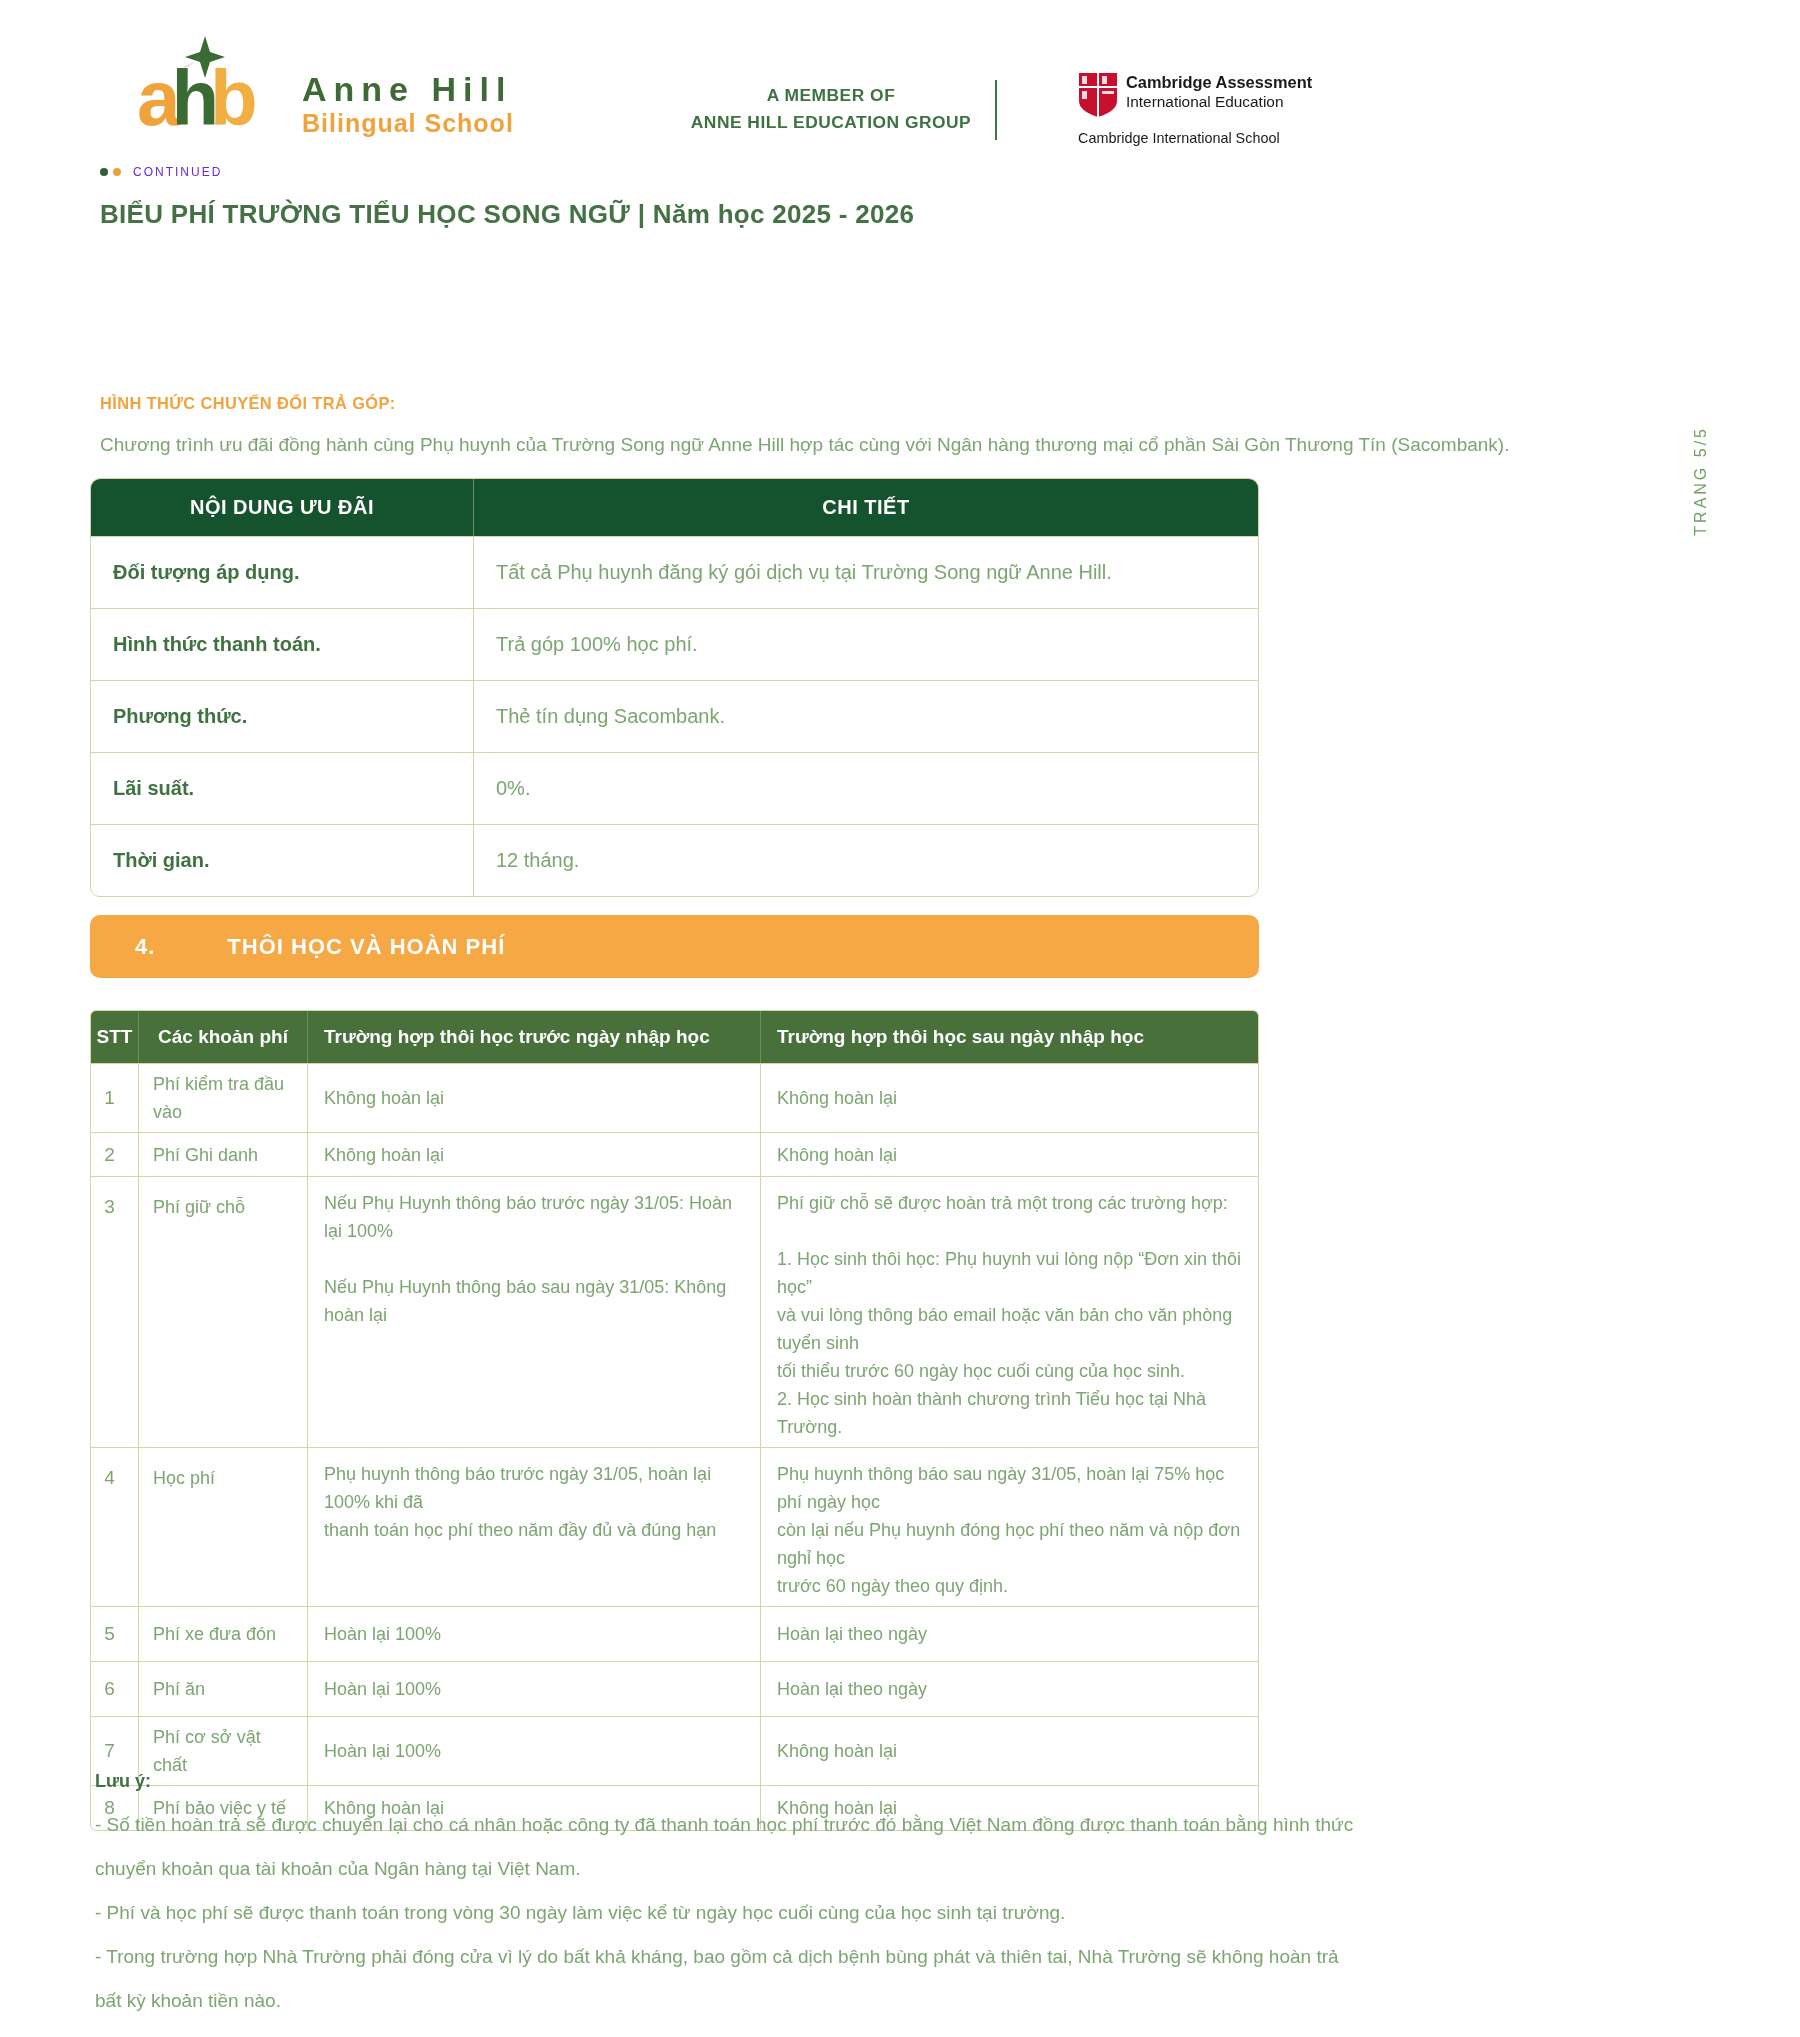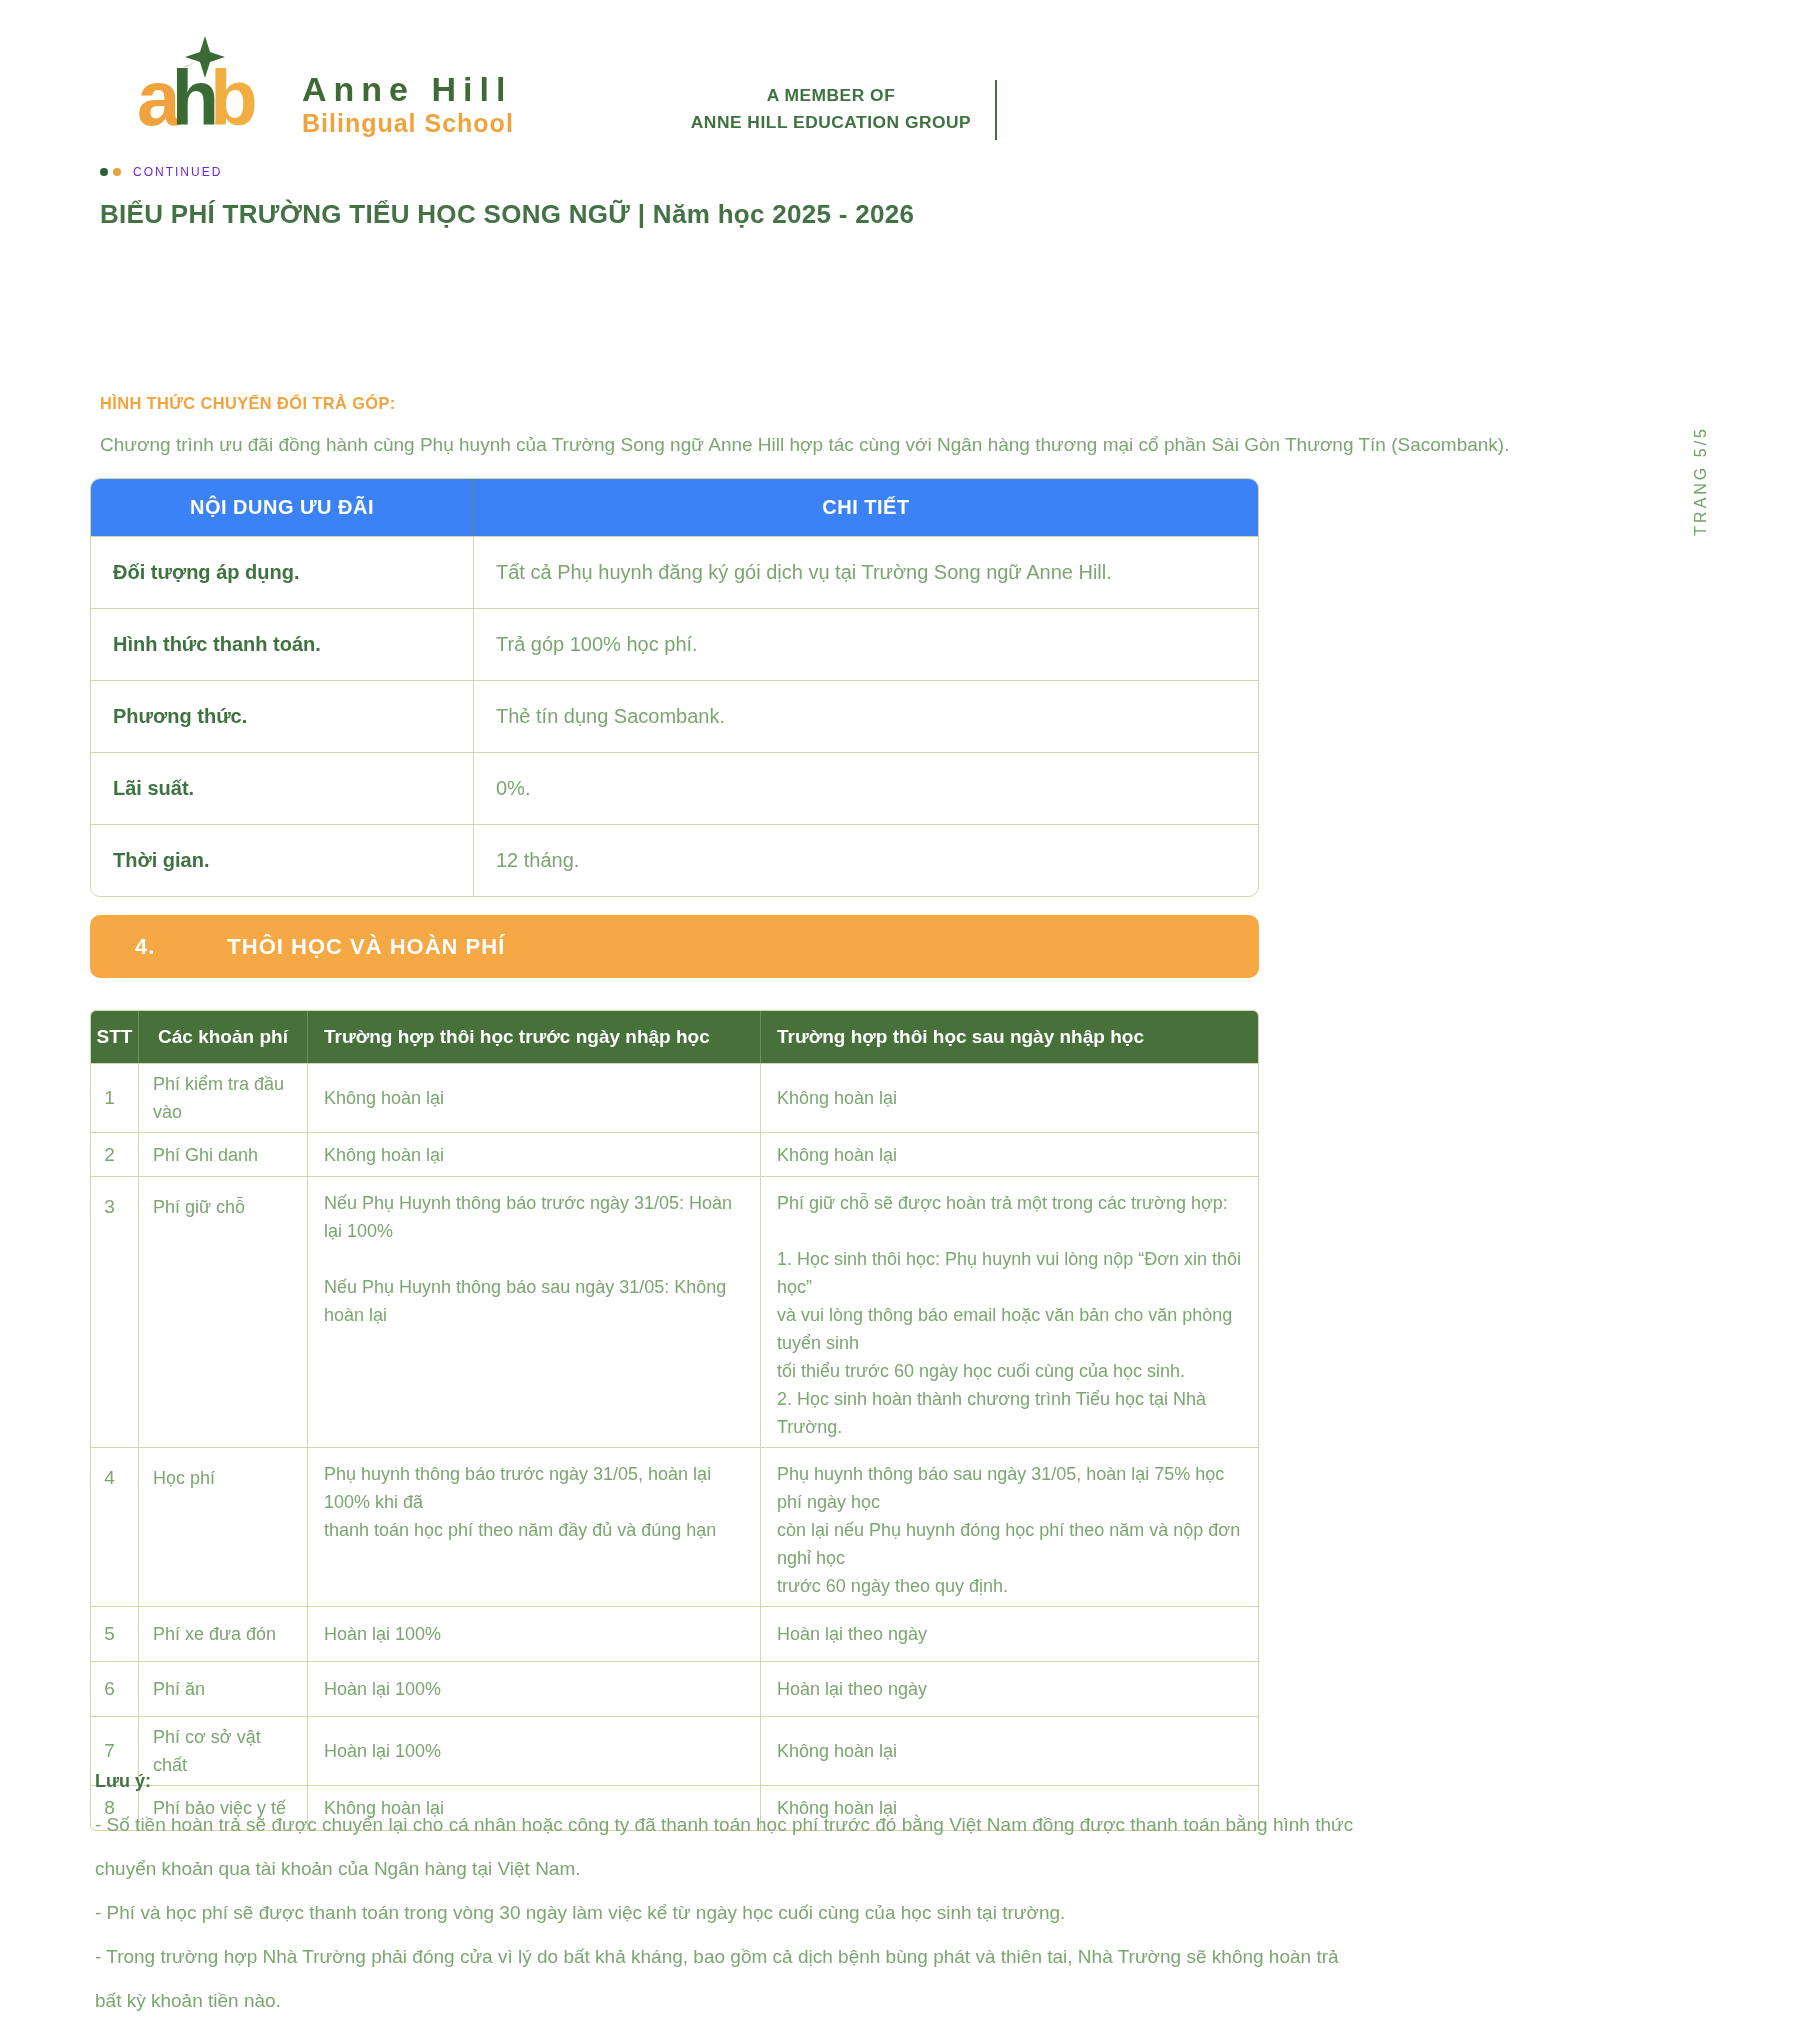--- a/index.html
+++ b/index.html
@@ -40,21 +40,21 @@
   .trang { position:absolute; left:1692px; top:426px; writing-mode:vertical-rl; transform:rotate(180deg);
            color:#6FA162; font-size:16px; letter-spacing:3px; }
 
   
   .install-head { position:absolute; left:100px; top:394px; color:#F2A33C; font-weight:bold; font-size:16.4px; letter-spacing:0.4px; }
   .intro { position:absolute; left:100px; top:434px; width:1512px; font-size:19px; color:#7CA571; }
 
   
   .t1 { position:absolute; left:90px; top:478px; width:1169px; display:table; table-layout:fixed;
         border:1px solid #D4D6A8; border-radius:10px; overflow:hidden; background:#fff; }
-  .t1-hrow { display:table-row; background:#3b82f6; }
+  .t1-hrow { display:table-row; background:#14532d; }
   .t1-hcell { display:table-cell; height:57px; vertical-align:middle; text-align:center;
               color:#ffffff; font-weight:bold; font-size:20px; letter-spacing:0.5px; }
   .t1-hcell.c1 { width:383px; border-right:1px solid #6d8f5e; }
   .t1-row { display:table-row; }
   .t1-label { display:table-cell; width:383px; height:72px; vertical-align:middle; padding-left:22px;
               color:#3E7240; font-weight:bold; font-size:20px; border-right:1px solid #D4D6A8; border-top:1px solid #D4D6A8; }
   .t1-detail { display:table-cell; vertical-align:middle; padding-left:22px;
                color:#7CA571; font-size:20px; border-top:1px solid #D4D6A8; }
 
   
@@ -111,20 +111,37 @@
     </div>
   </div>
 
   <div class="member">
     <div>A MEMBER OF</div>
     <div>ANNE HILL EDUCATION GROUP</div>
   </div>
 
   <div class="header-divider"></div>
 
+  <div class="cambridge">
+    <div class="cam-top">
+      <svg class="cam-shield" width="40" height="46" viewBox="0 0 40 46">
+        <path d="M1,1 h38 v28 q0,10 -19,16 q-19,-6 -19,-16 Z" fill="#C8102E"></path>
+        <path d="M1,15 h38 M20,1 v44" stroke="#ffffff" stroke-width="2" fill="none"></path>
+        <rect x="4" y="4" width="5" height="8" fill="#ffffff" opacity="0.85"></rect>
+        <rect x="24" y="4" width="5" height="8" fill="#ffffff" opacity="0.85"></rect>
+        <rect x="4" y="19" width="5" height="8" fill="#ffffff" opacity="0.85"></rect>
+        <rect x="24" y="19" width="12" height="3" fill="#ffffff" opacity="0.85"></rect>
+      </svg>
+      <div>
+        <div class="cam-l1">Cambridge Assessment</div>
+        <div class="cam-l2">International Education</div>
+      </div>
+    </div>
+    <div class="cam-l3">Cambridge International School</div>
+  </div>
 
   <div class="continued">
     <span class="dot dot-green"></span>
     <span class="dot dot-orange"></span>
     <span class="continued-label">CONTINUED</span>
   </div>
 
   <div class="page-title">BIỂU PHÍ TRƯỜNG TIỂU HỌC SONG NGỮ | Năm học 2025 - 2026</div>
 
   <div class="trang">TRANG 5/5</div>

